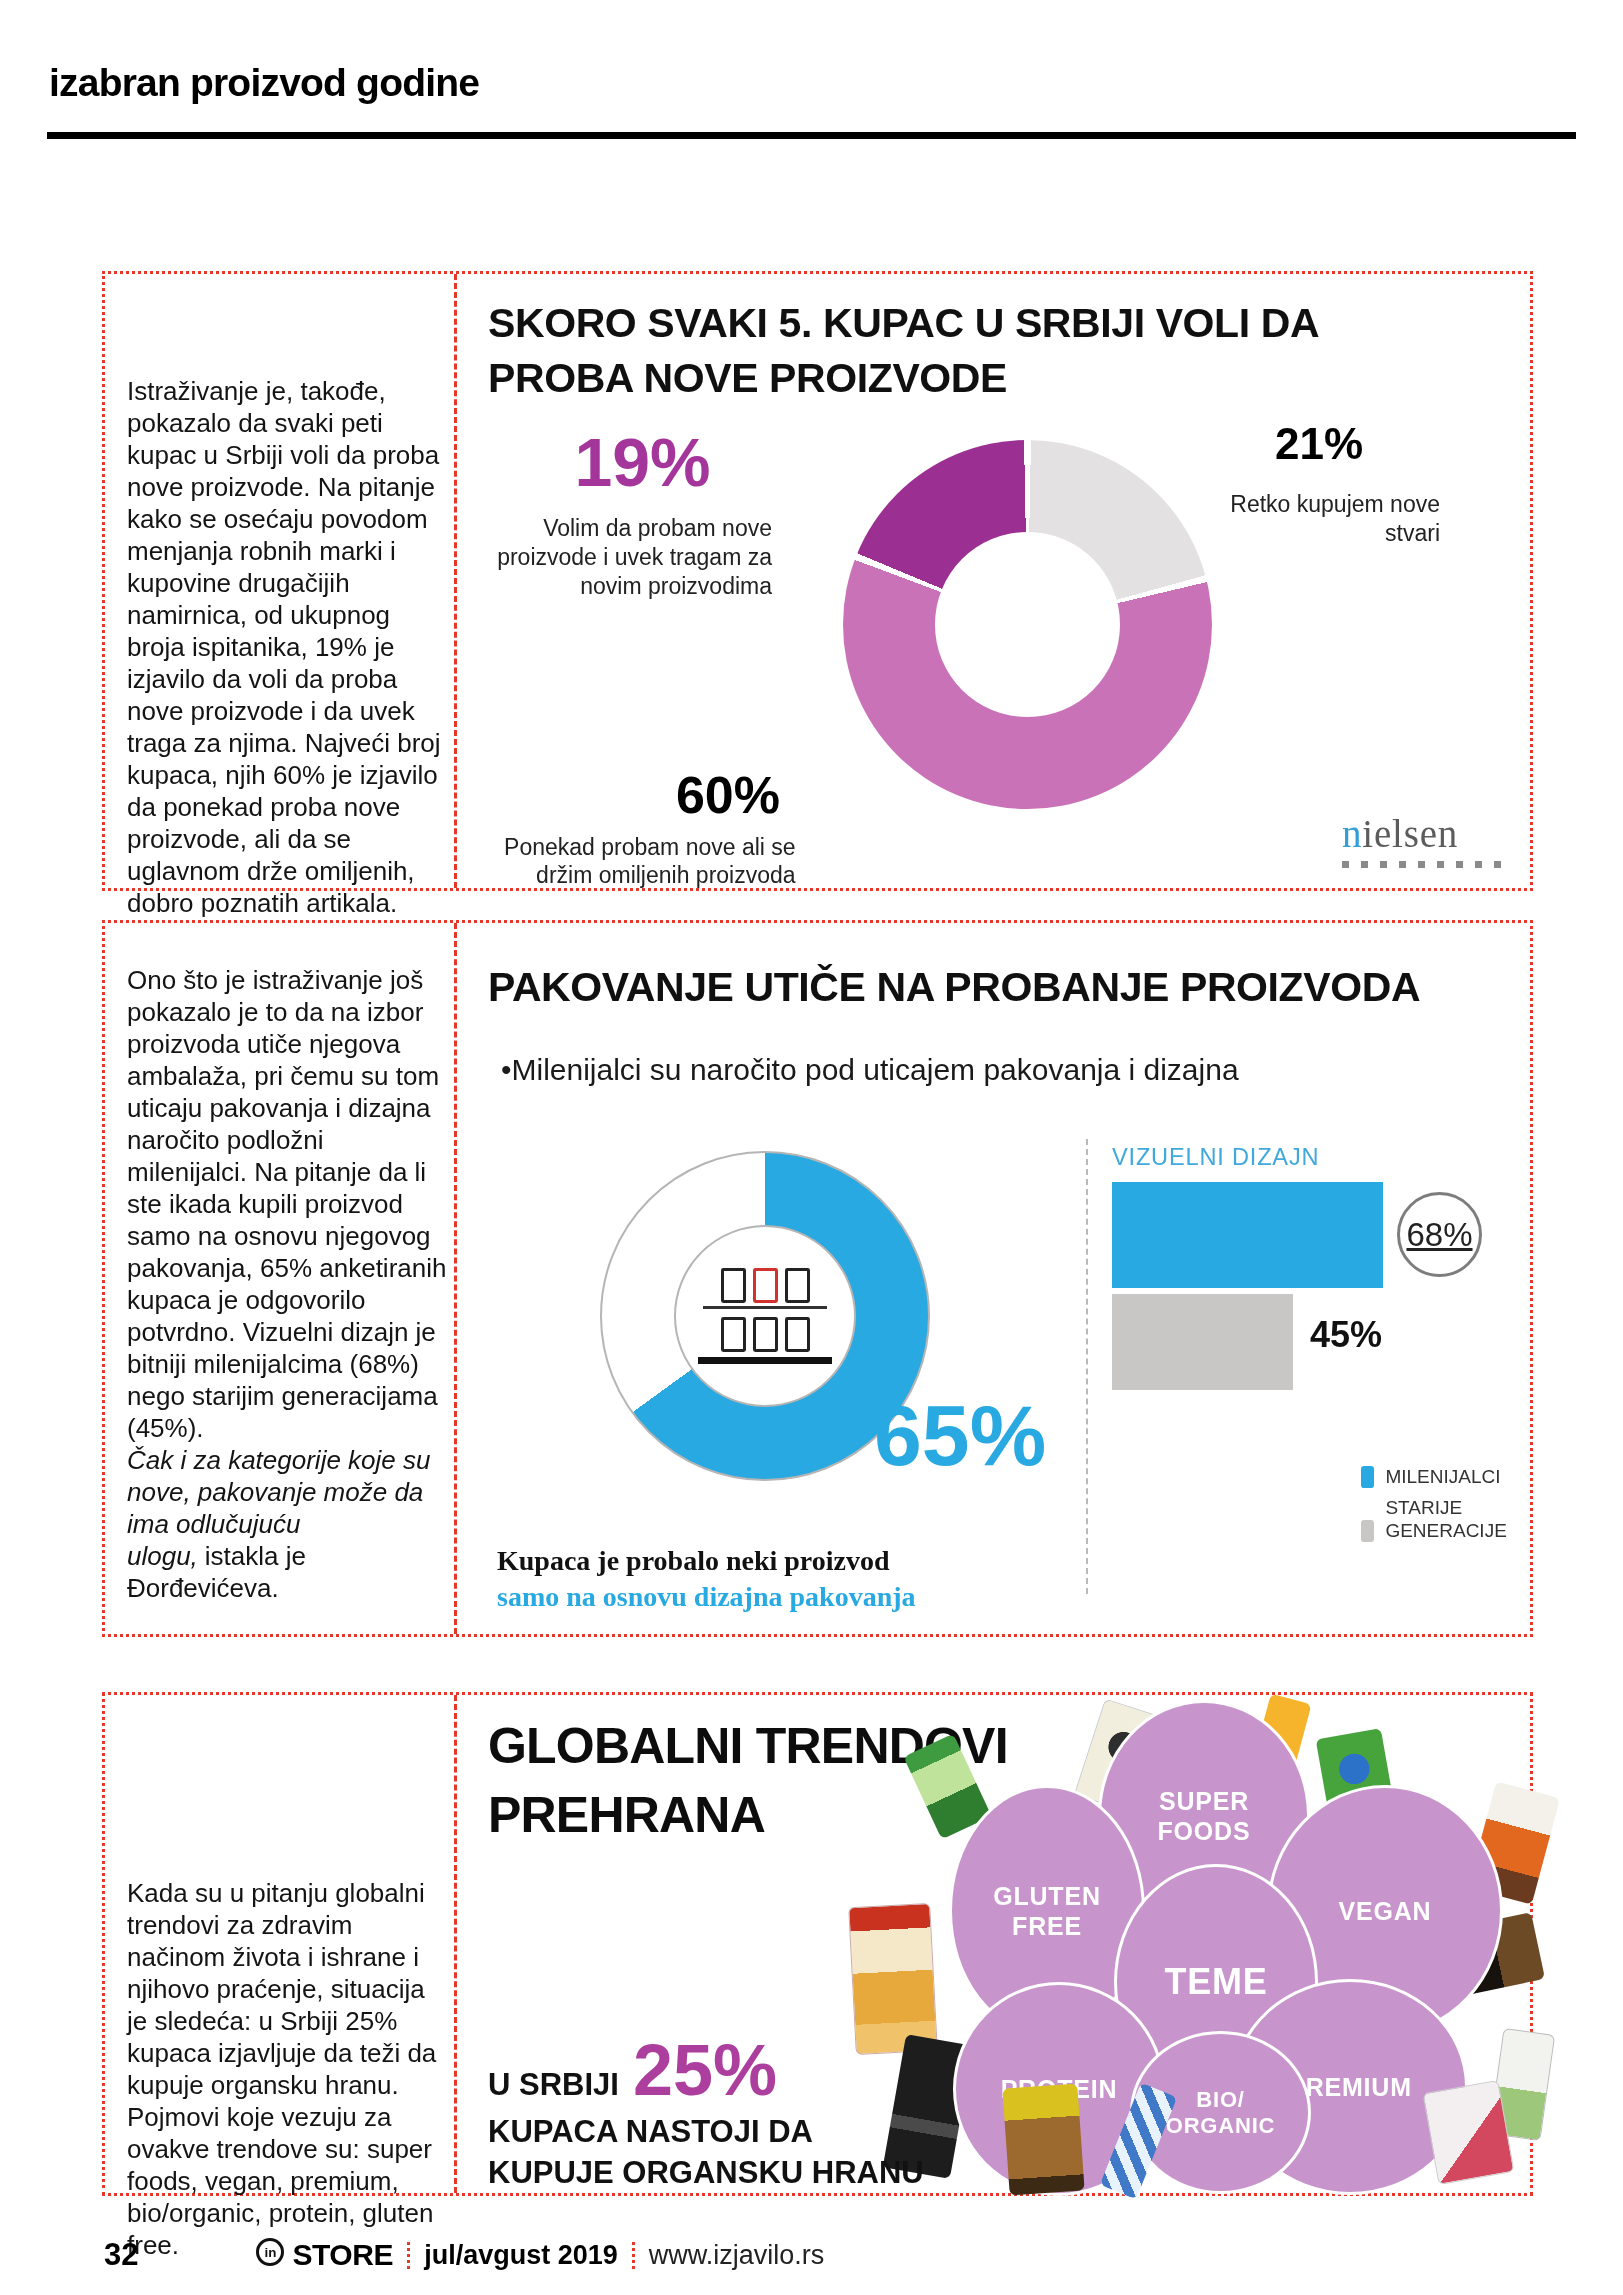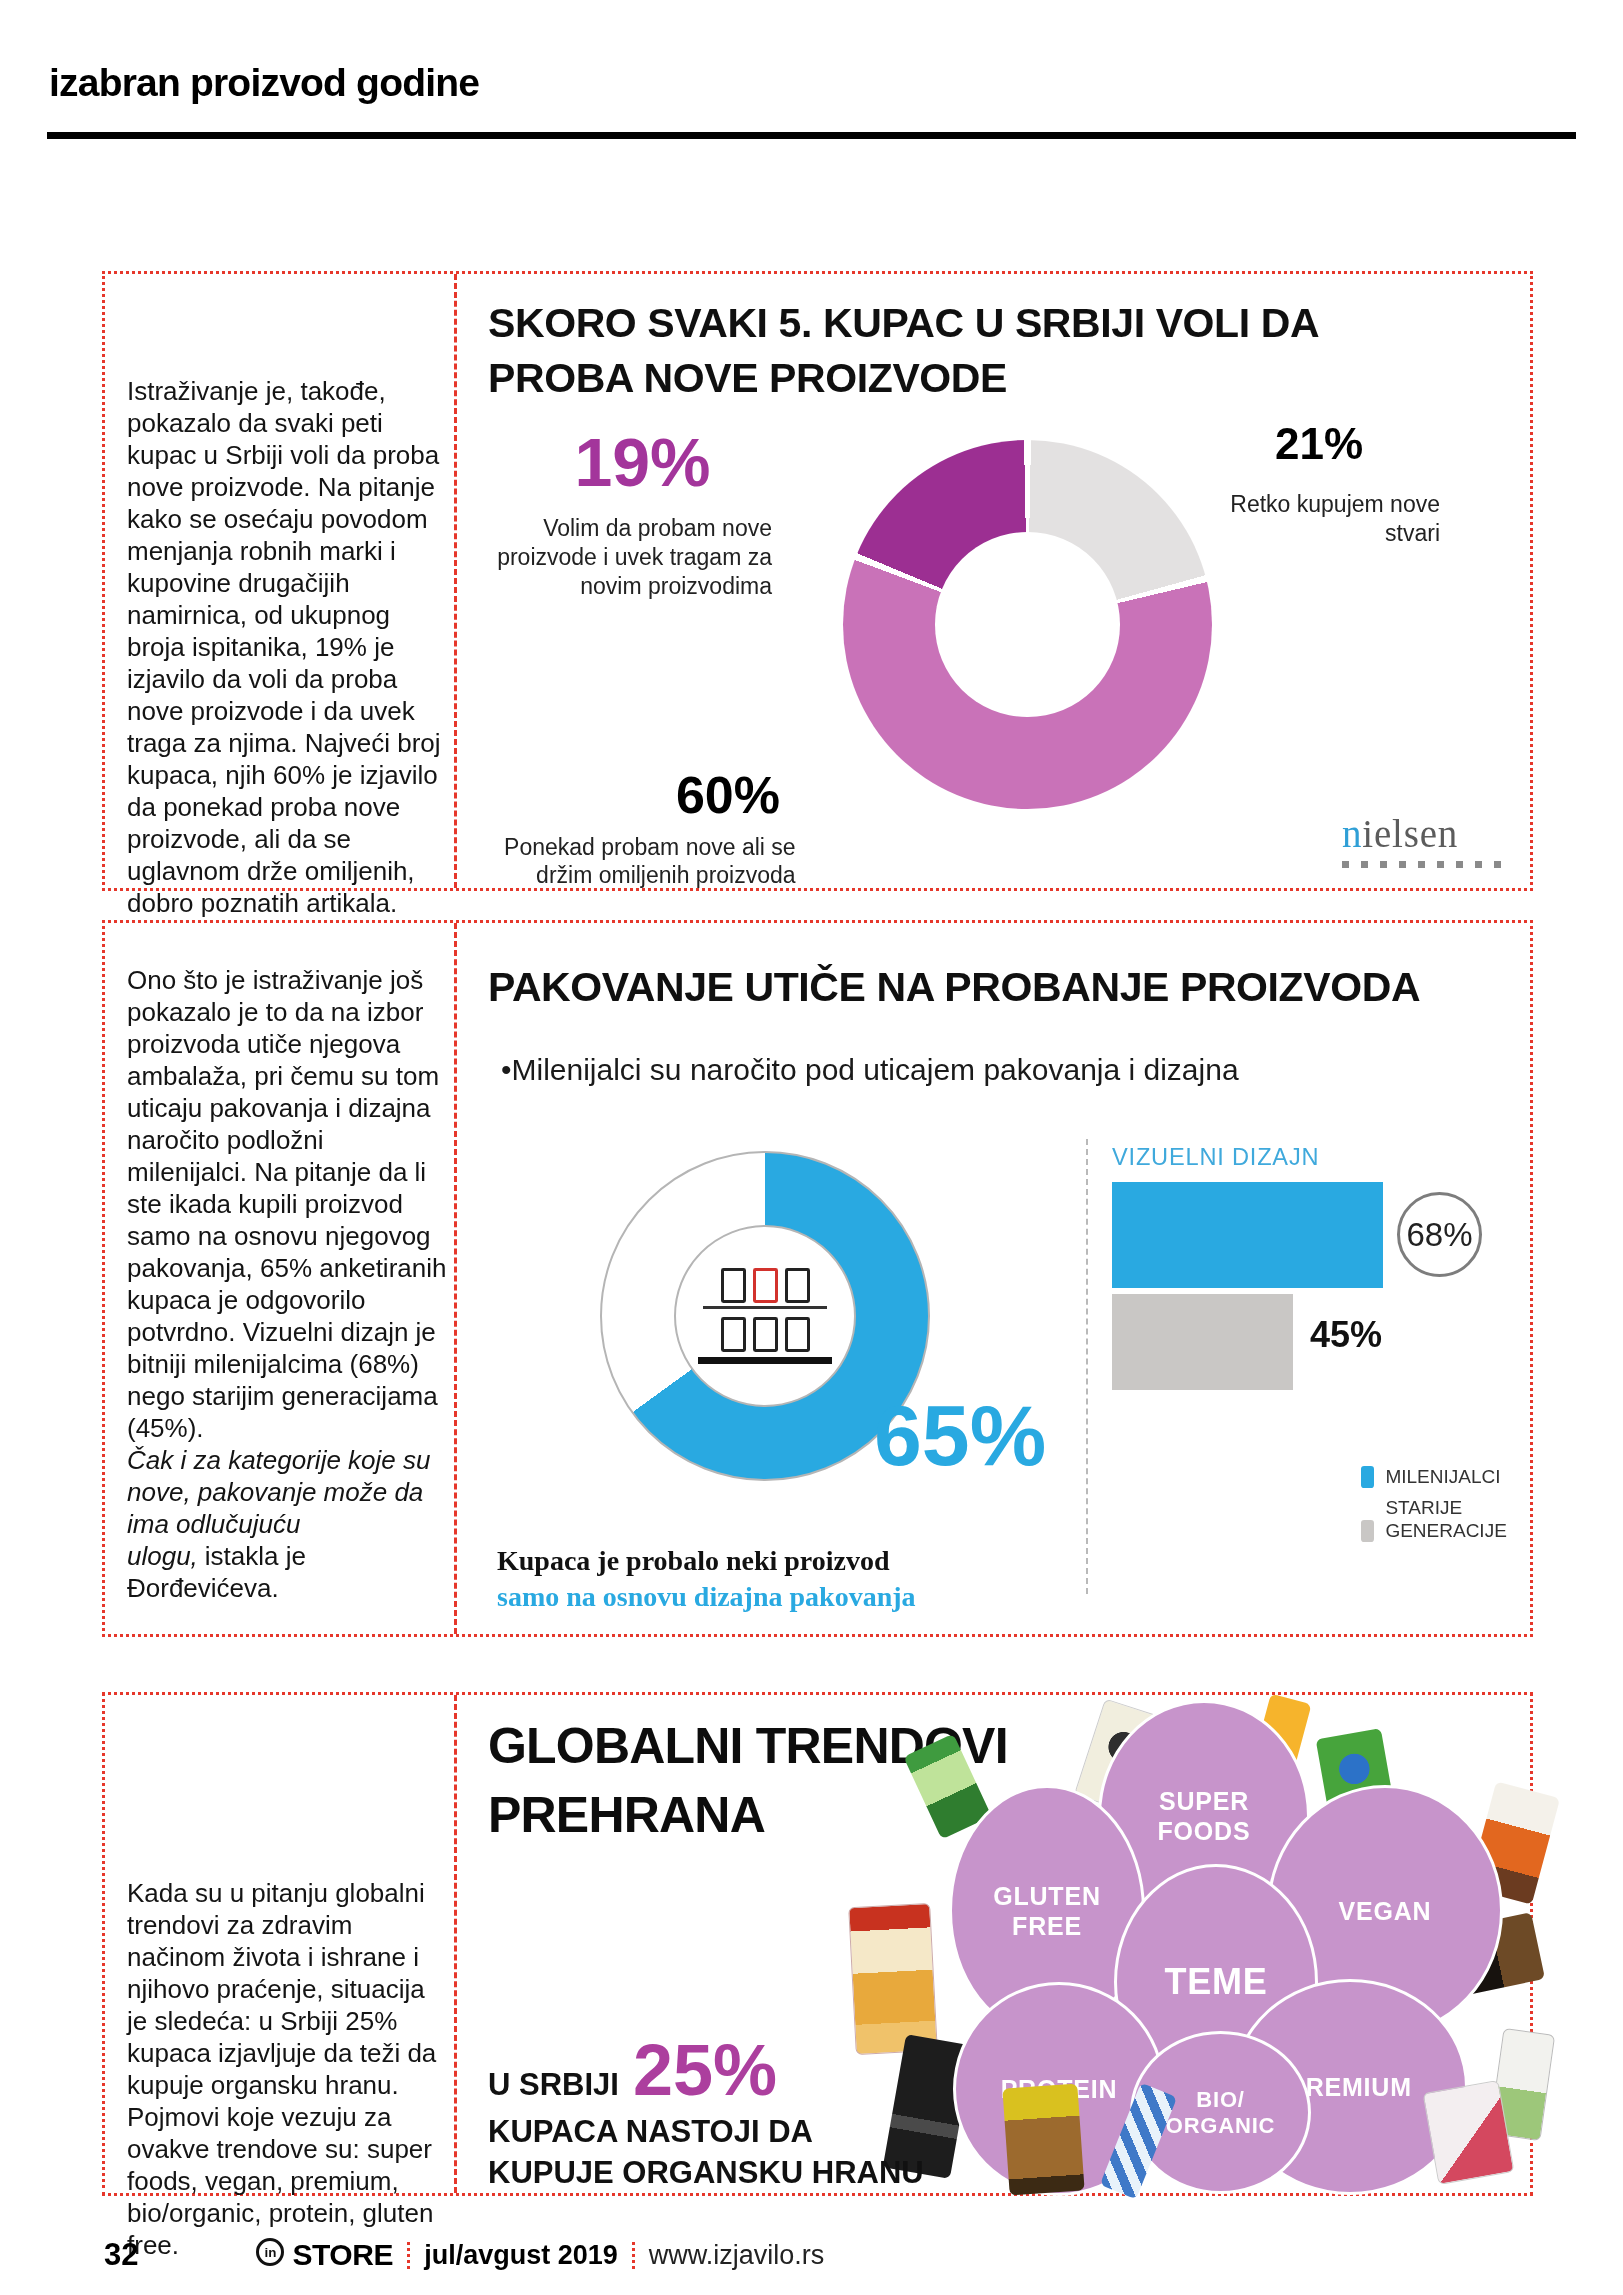--- a/index.html
+++ b/index.html
@@ -50,21 +50,21 @@
   .pkg.red{border-color:#d2322d;}
   .shelf-line1{width:124px;height:3.1px;background:#333;margin-bottom:7.9px;}
   .shelf-line2{width:134px;height:7px;background:#111;margin-top:1.6px;}
   .c2-pct65{position:absolute;left:408px;top:463px;font-size:86px;font-weight:bold;color:#29a9e1;}
   .c2-caption{position:absolute;left:31px;top:620px;width:503px;text-align:left;font-size:28px;line-height:36px;font-family:Liberation Serif, serif;}
   .c2-cap1{color:#111;font-weight:bold;}
   .c2-cap2{color:#29a9e1;font-weight:bold;}
   .gdiv{position:absolute;left:620px;top:216px;height:455px;border-left:2.4px dashed #b9b9b9;}
   .c2-bartitle{position:absolute;left:646px;top:221px;font-size:23.6px;letter-spacing:0.8px;color:#3fa9dc;}
   .bar-blue{position:absolute;left:646px;top:259px;width:271px;height:106px;background:#29a9e1;}
-  .circle68{position:absolute;left:931px;top:269px;width:85px;height:85px;border-radius:50%;border:3.1px solid #7d7d7d;box-sizing:border-box;display:flex;align-items:center;justify-content:center;font-size:33px;color:#222;}
+  .circle68{position:absolute;left:931px;top:269px;width:85px;height:85px;border-radius:50%;border:3.1px solid #7d7d7d;box-sizing:border-box;display:flex;align-items:center;justify-content:center;font-size:33px;color:#222;text-decoration:underline;}
   .bar-gray{position:absolute;left:646px;top:371px;width:181px;height:96px;background:#c9c7c5;}
   .c2-pct45{position:absolute;left:844px;top:391px;font-size:36px;font-weight:bold;color:#111;}
   .legend{position:absolute;left:895px;top:542px;font-size:19px;color:#333;}
   .leg-row{display:flex;align-items:flex-end;margin-bottom:7.9px;}
   .swatch{width:13.4px;height:22px;border-radius:3.1px;margin-right:11px;flex:0 0 auto;}
   .sw-blue{background:#29a9e1;}
   .sw-gray{background:#c9c7c5;}
   .leg-label{width:118px;line-height:23px;}
 
   

